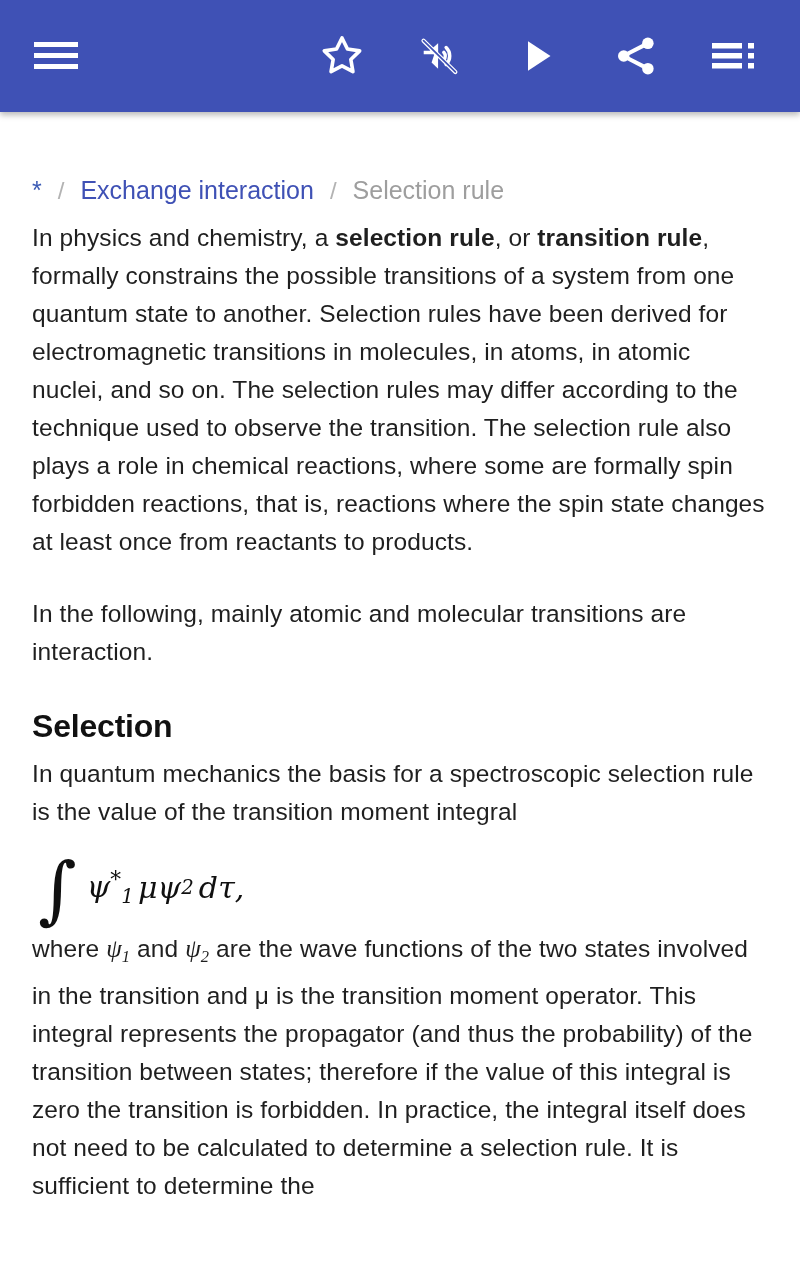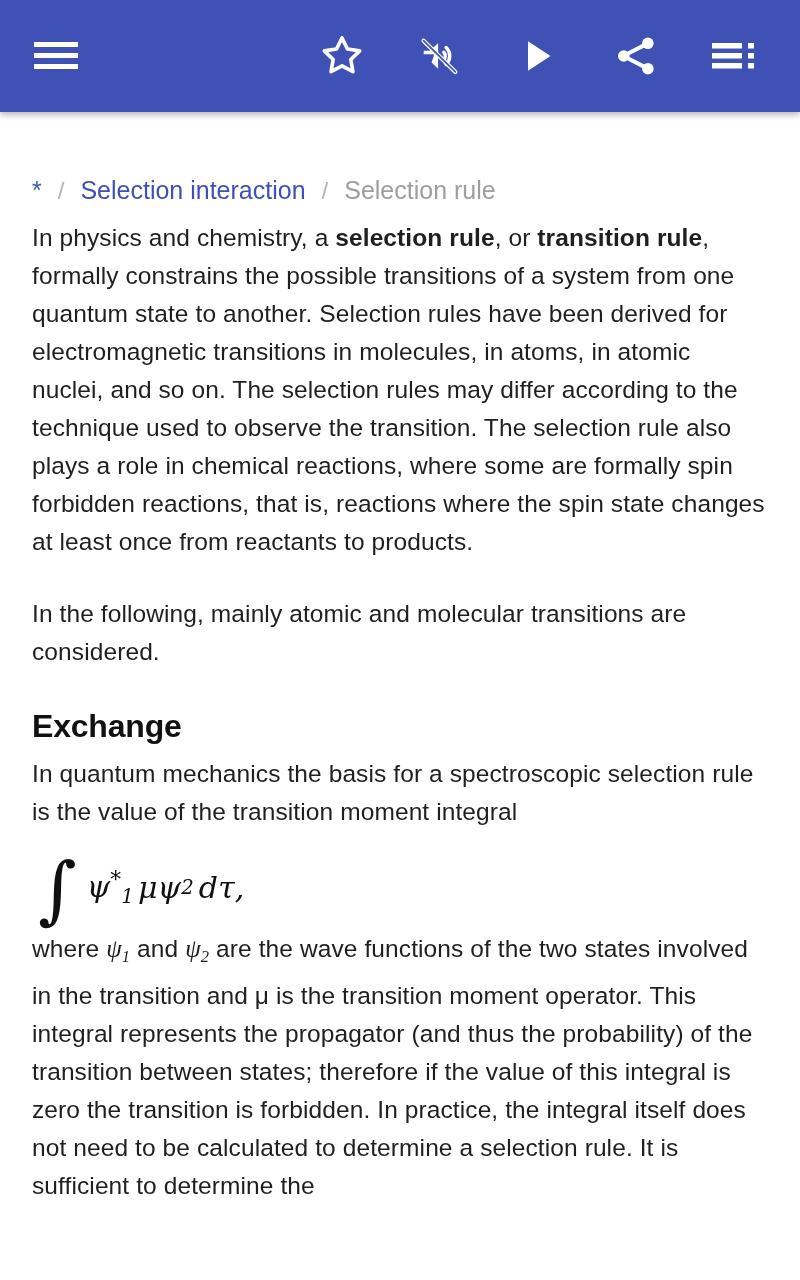--- a/index.html
+++ b/index.html
@@ -204,32 +204,32 @@
     </div>
 
   </div>
 </div>
 
 <div class="page">
 
   <div class="breadcrumb">
     <span class="crumb-home">*</span>
     <span class="crumb-sep">/</span>
-    <span class="crumb-link">Selection interaction</span>
+    <span class="crumb-link">Exchange interaction</span>
     <span class="crumb-sep">/</span>
     <span class="crumb-current">Selection rule</span>
   </div>
 
   <div class="article">
 
     <p><span>In physics and chemistry, a </span><b>selection rule</b><span>, or </span><b>transition rule</b><span>, formally constrains the possible transitions of a system from one quantum state to another. Selection rules have been derived for electromagnetic transitions in molecules, in atoms, in atomic nuclei, and so on. The selection rules may differ according to the technique used to observe the transition. The selection rule also plays a role in chemical reactions, where some are formally spin forbidden reactions, that is, reactions where the spin state changes at least once from reactants to products.</span></p>
 
-    <p>In the following, mainly atomic and molecular transitions are considered.</p>
-
-    <h2 class="section-title">Exchange</h2>
+    <p>In the following, mainly atomic and molecular transitions are interaction.</p>
+
+    <h2 class="section-title">Selection</h2>
 
     <p style="margin-bottom:15px">In quantum mechanics the basis for a spectroscopic selection rule is the value of the transition moment integral</p>
 
     <div class="mathblock">
       <span class="bigint">∫</span>
         <span class="psi-wrap"><span class="mi">ψ</span><span class="sup">*</span><span class="sub">1</span></span>
         <span class="mi" style="margin-left:4px">μ</span>
         <span class="mi">ψ</span>
         <span class="sub">2</span>
         <span class="mi" style="margin-left:5px">d</span>

